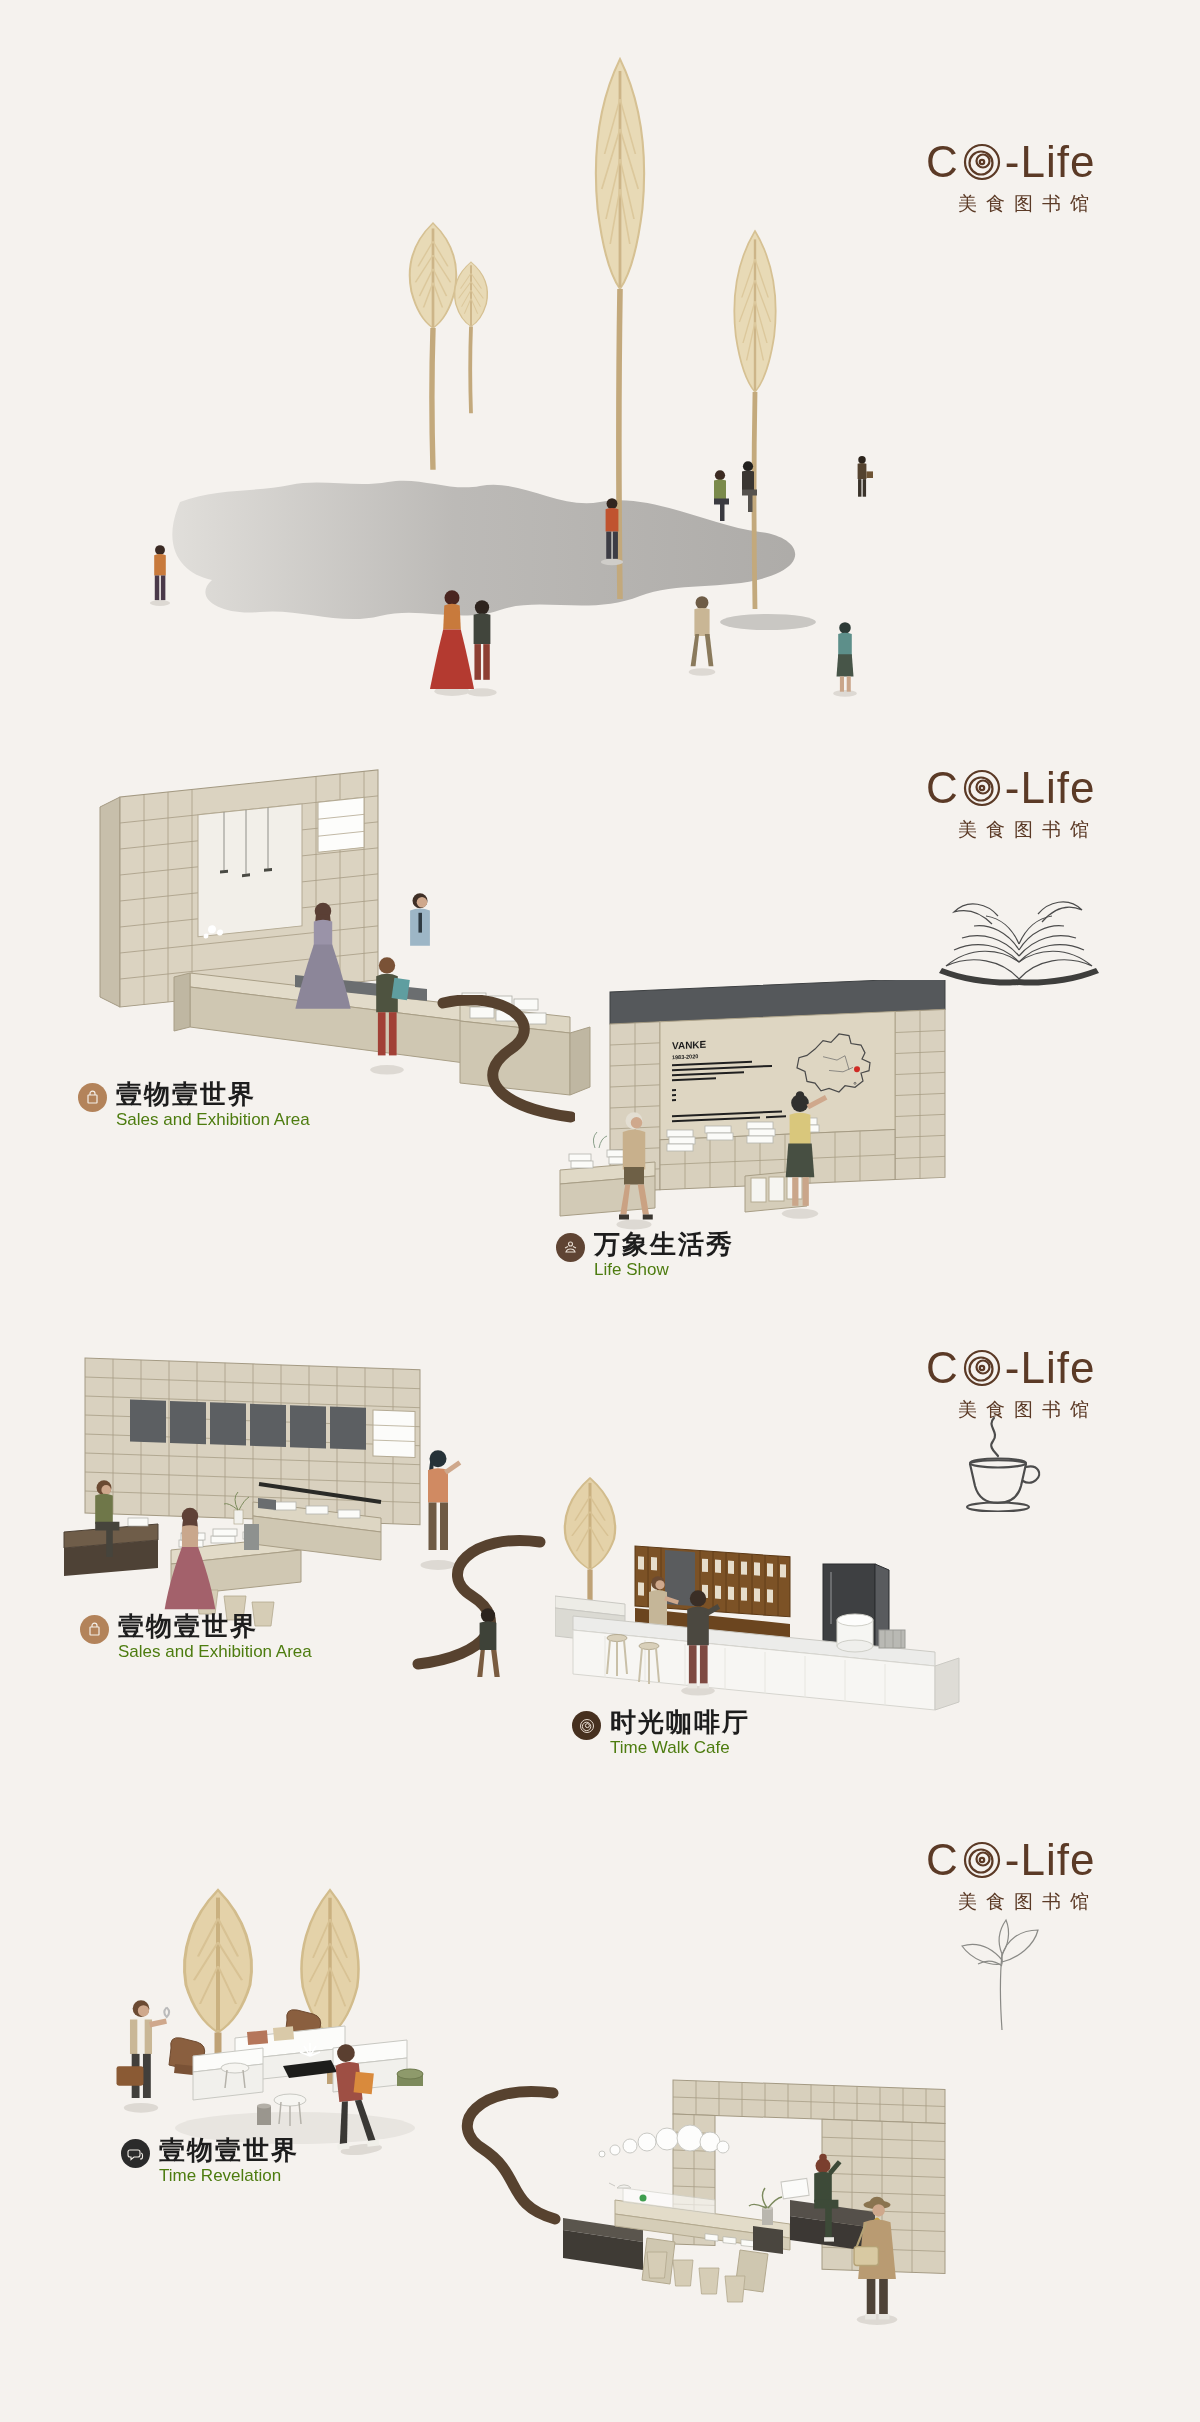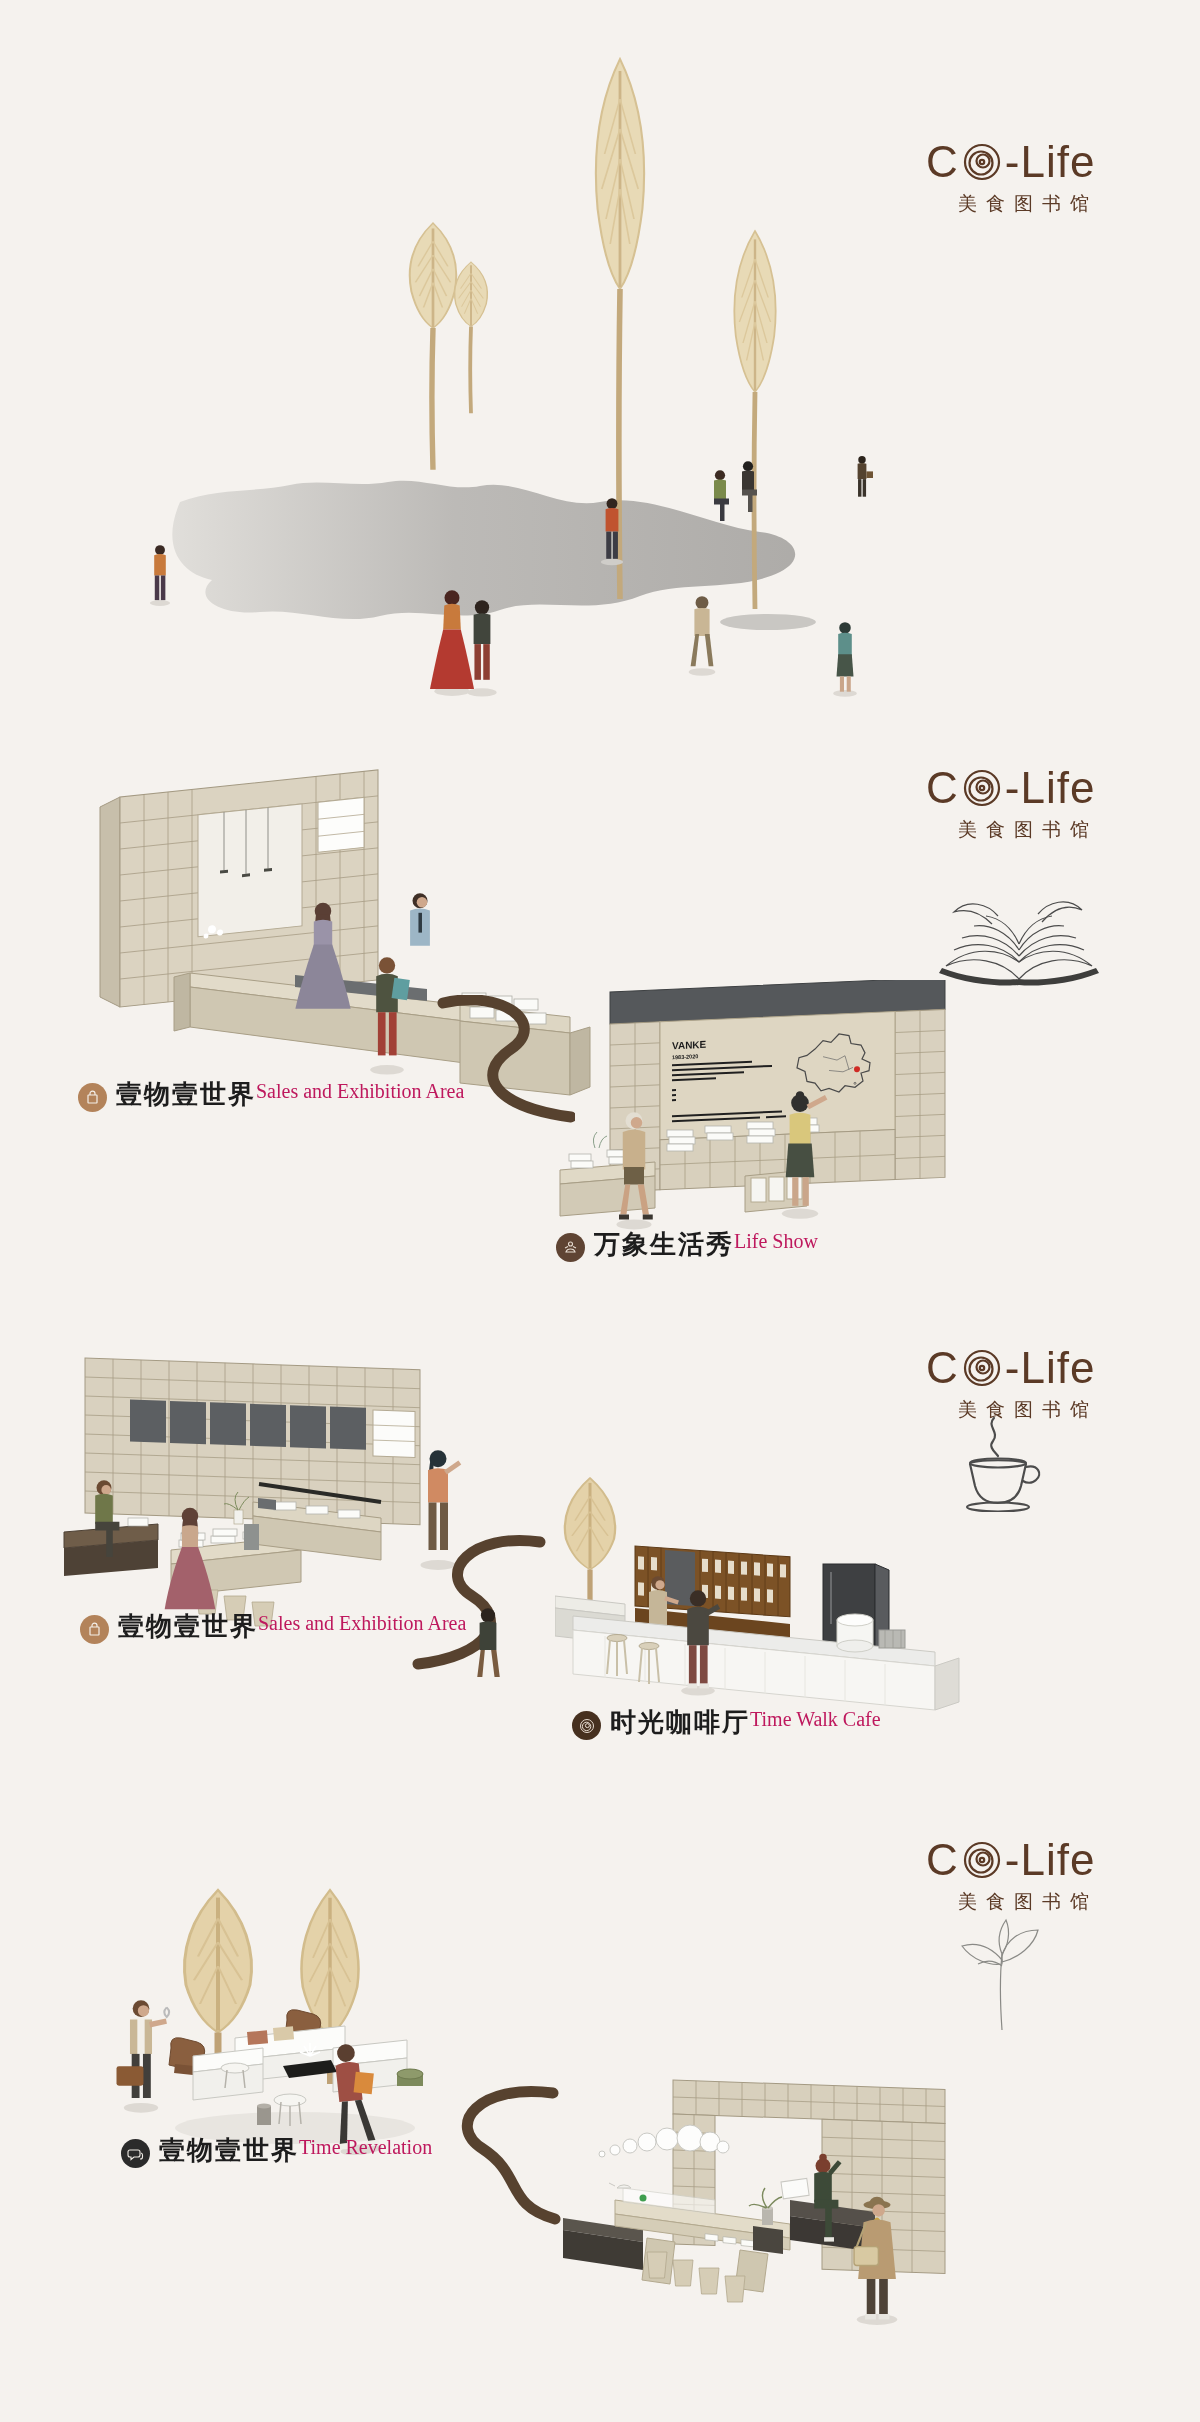--- a/index.html
+++ b/index.html
@@ -10,23 +10,23 @@
   svg{display:block}
   svg text{font-family:"Liberation Sans","DejaVu Sans",sans-serif}
   
   .logo{position:absolute;color:#5b3a26}
   .logo-row{display:flex;align-items:center;font-size:44px;letter-spacing:1px;line-height:1;white-space:nowrap}
   .logo-o{margin:0 3px}
   .logo-sub{margin-top:7px;margin-left:32px;font-size:19px;letter-spacing:9px;white-space:nowrap}
   
   .label{position:absolute;display:flex;gap:9px;align-items:flex-start}
   .badge{width:29px;height:29px;border-radius:50%;flex:0 0 auto;display:flex;align-items:center;justify-content:center;margin-top:3px}
-  .label-text{display:flex;flex-direction:row}
+  .label-text{display:flex;flex-direction:column}
   .label-zh{font-size:26px;font-weight:bold;color:#1d1d1d;letter-spacing:2px;line-height:1.15;white-space:nowrap}
-  .label-en{font-family:Liberation Serif, serif;font-size:20px;color:#be185d;line-height:1.15;white-space:nowrap}
+  .label-en{font-family:Liberation Sans, sans-serif;font-size:17px;color:#4d7c0f;line-height:1.15;white-space:nowrap}
 </style>
 </head>
 <body>
 
 <div class="canvas">
 
   <svg width="0" height="0" style="position:absolute" aria-hidden="true">
     <defs>
       <linearGradient id="shadowGrad" x1="0" y1="0" x2="1" y2="0">
         <stop offset="0" stop-color="#dedcd8"></stop>

